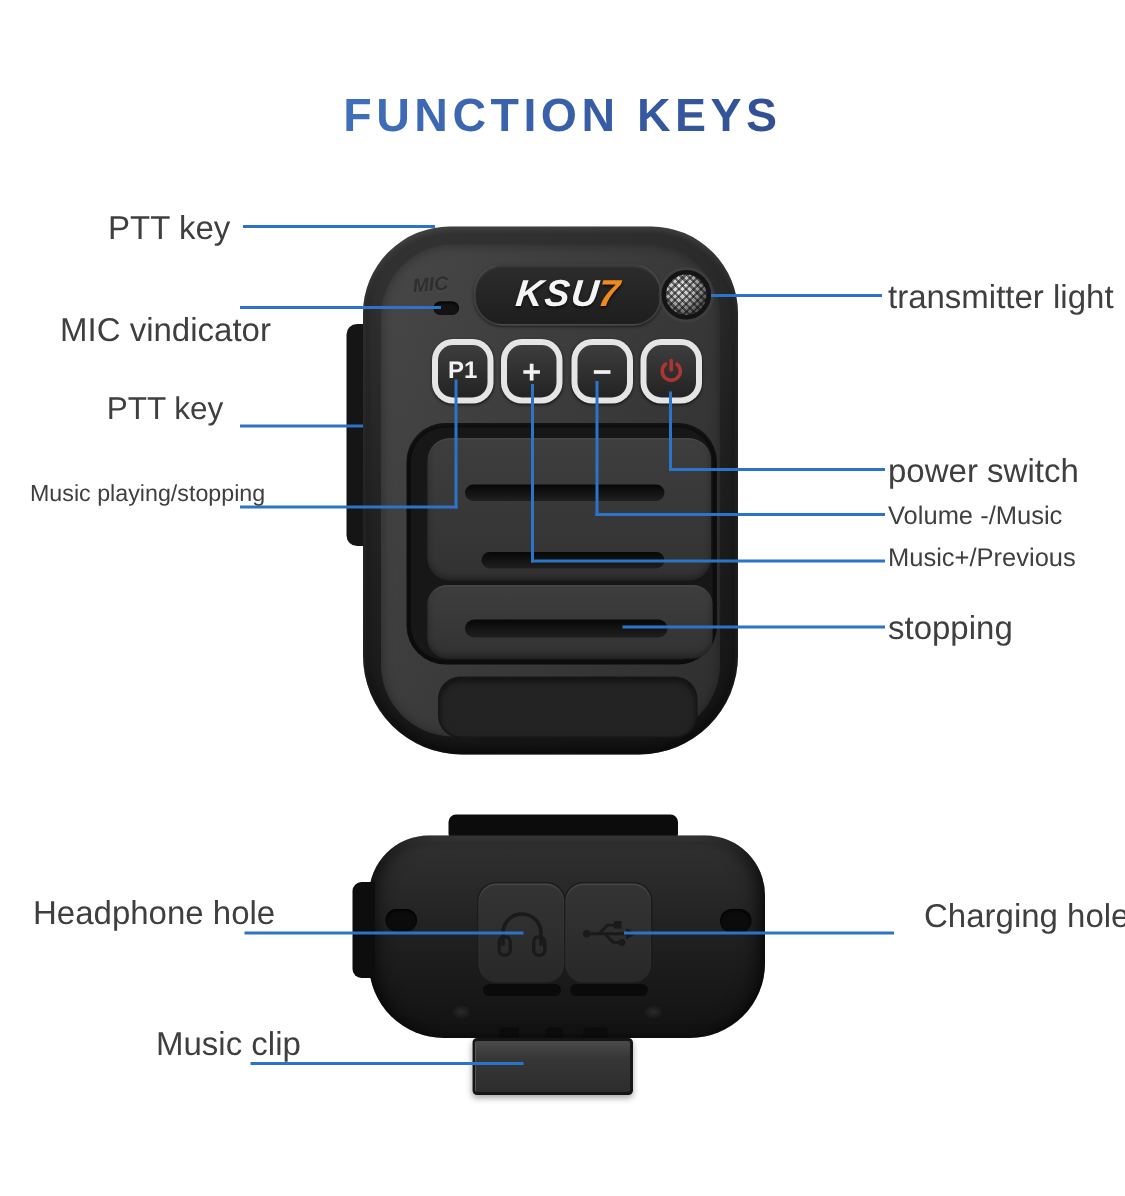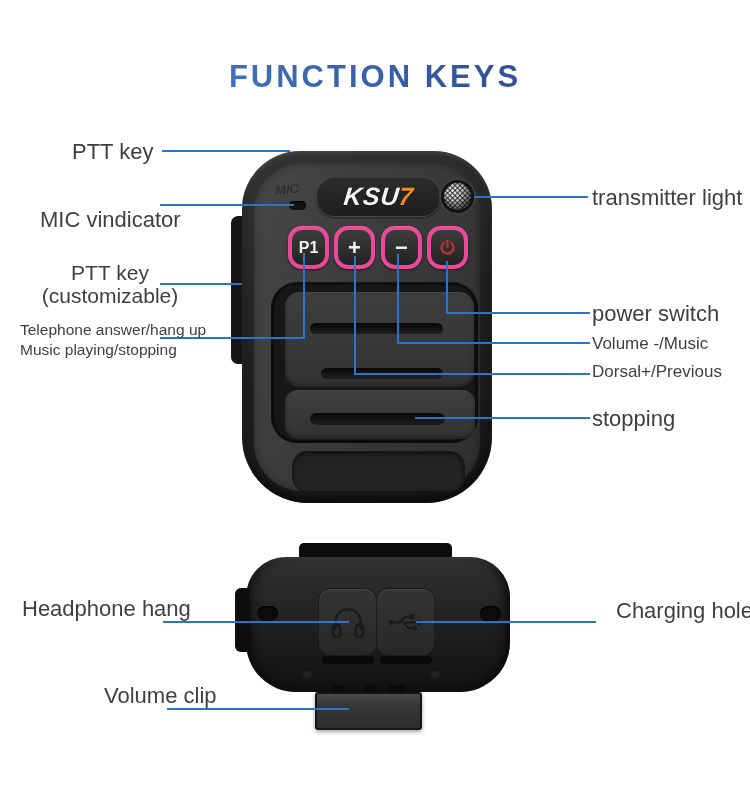--- a/index.html
+++ b/index.html
@@ -61,21 +61,21 @@
     transform:skewX(-6deg);text-shadow:0 1px 2px rgba(0,0,0,.6);}
   .led{
     left:441px;top:180px;width:33px;height:33px;border-radius:50%;
     border:3px solid #141414;box-sizing:border-box;
     background:
       repeating-linear-gradient(45deg, rgba(10,10,10,.5) 0 1.5px, rgba(255,255,255,0) 1.5px 3.5px),
       repeating-linear-gradient(-45deg, rgba(10,10,10,.5) 0 1.5px, rgba(255,255,255,0) 1.5px 3.5px),
       radial-gradient(circle at 35% 32%, #e8e8e8, #bababa 35%, #6a6a6a 65%, #2e2e2e 95%);
     box-shadow:0 0 0 2px rgba(70,70,70,.55);
   }
-  .btn{position:absolute;top:226px;width:41px;height:43px;border-radius:14px;background:#ec4899;
+  .btn{position:absolute;top:226px;width:41px;height:43px;border-radius:14px;background:#e5e5e5;
     box-shadow:0 1px 2px rgba(0,0,0,.6), inset 0 1px 1px rgba(255,255,255,.14);}
   .btn-face{position:absolute;inset:4px;border-radius:10px;
     background:linear-gradient(180deg,#3d3d3d,#232323);
     display:flex;align-items:center;justify-content:center;
     color:#f2f2f2;font-weight:700;}
   .btn-p1 .btn-face{font-size:16px;}
   .btn-plus .btn-face,.btn-minus .btn-face{font-size:22px;}
   .speaker-frame{left:271px;top:282px;width:207px;height:161px;border-radius:26px;background:#171717;
     box-shadow:inset 0 0 0 3px rgba(0,0,0,.45), inset 0 2px 2px rgba(255,255,255,.06);}
   .plate{border-radius:15px;background:linear-gradient(180deg,#3e3e3e,#323232);
@@ -218,28 +218,26 @@
   <div class="lead h" style="left:354px;top:373px;width:236px;"></div>
   <div class="lead h" style="left:415px;top:417px;width:175px;"></div>
   <div class="lead h" style="left:163px;top:621px;width:186px;"></div>
   <div class="lead h" style="left:416px;top:621px;width:180px;"></div>
   <div class="lead h" style="left:167px;top:708px;width:182px;"></div>
 
   <div class="lbl" style="left:72px;top:139px;">PTT key</div>
   <div class="lbl" style="left:40px;top:207px;">MIC vindicator</div>
   <div class="lbl center2" style="left:28px;top:261px;width:164px;">
     <div>PTT key</div>
-    <div>(customizable)</div>
   </div>
   <div class="lbl small" style="left:20px;top:320px;">
-    <div>Telephone answer/hang up</div>
     <div>Music playing/stopping</div>
   </div>
   <div class="lbl" style="left:592px;top:185px;">transmitter light</div>
   <div class="lbl" style="left:592px;top:301px;">power switch</div>
   <div class="lbl med" style="left:592px;top:334px;">Volume -/Music</div>
-  <div class="lbl med" style="left:592px;top:362px;">Dorsal+/Previous</div>
+  <div class="lbl med" style="left:592px;top:362px;">Music+/Previous</div>
   <div class="lbl" style="left:592px;top:406px;">stopping</div>
-  <div class="lbl" style="left:22px;top:596px;">Headphone hang</div>
+  <div class="lbl" style="left:22px;top:596px;">Headphone hole</div>
   <div class="lbl" style="left:616px;top:598px;">Charging hole</div>
-  <div class="lbl" style="left:104px;top:683px;">Volume clip</div>
+  <div class="lbl" style="left:104px;top:683px;">Music clip</div>
 
 </div>
 
 </body></html>

